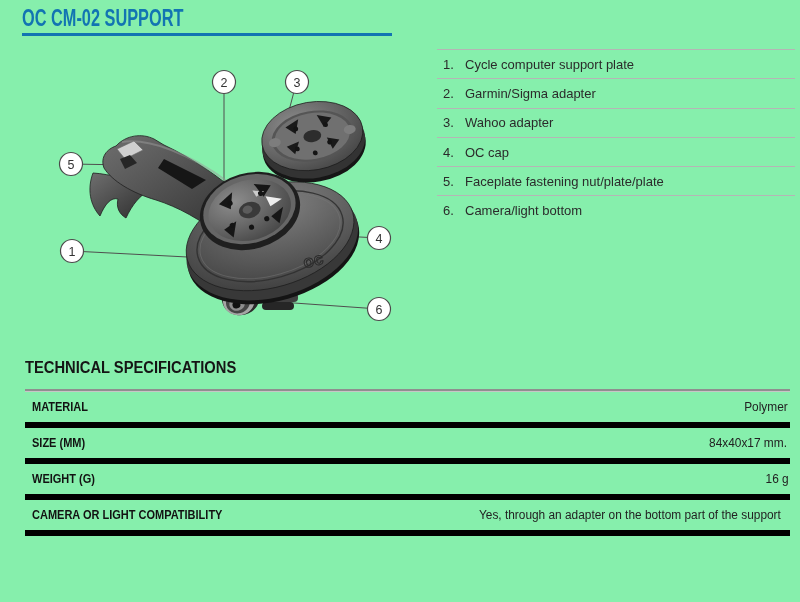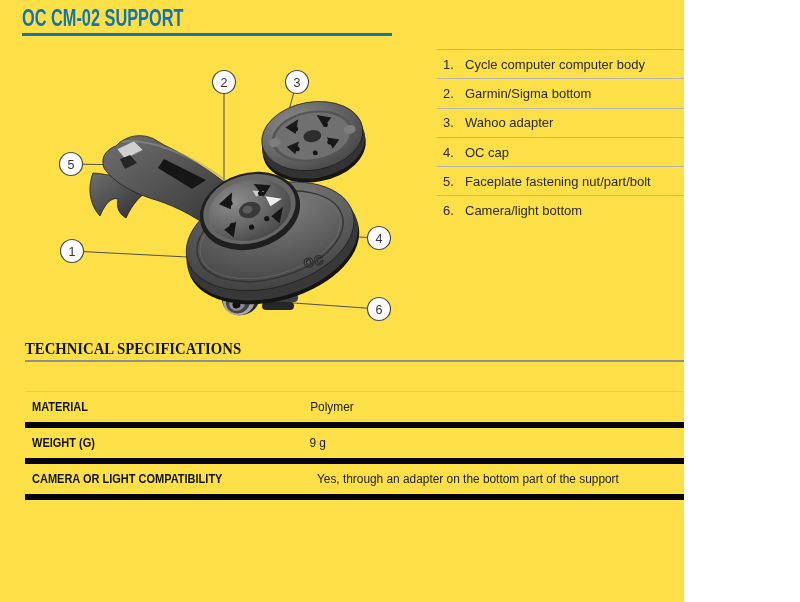--- a/index.html
+++ b/index.html
@@ -1,16 +1,16 @@
 <!DOCTYPE html>
 <html><head>
 <meta charset="utf-8">
 <style>
   html,body{margin:0;padding:0;background:#fff;}
-  .page{position:relative;width:684px;height:602px;background:#fde047;overflow:hidden;
+  .page{position:relative;width:800px;height:602px;background:#86efac;overflow:hidden;
         font-family:"Liberation Sans", sans-serif;}
 
   
   .title-wrap{position:absolute;left:22px;top:6px;width:370px;
               border-bottom:3px solid #1274b2;padding-bottom:3px;}
   .title{margin:0;font-size:24px;font-weight:bold;color:#1274b2;line-height:24px;
          white-space:nowrap;display:inline-block;transform:scaleX(0.68);
          transform-origin:left center;letter-spacing:0px;}
 
   
@@ -19,34 +19,34 @@
   .co-num{font-family:"Liberation Sans",sans-serif;font-size:12.5px;fill:#333;}
 
   
   .parts{position:absolute;left:437px;top:49px;width:358px;margin:0;padding:0;list-style:none;}
   .parts li{display:flex;align-items:center;gap:8px;height:29.3px;
             border-top:1px solid #b5b5b5;padding-left:6px;box-sizing:border-box;
             font-size:13px;color:#2b2b2b;}
   .parts .num{min-width:14px;}
 
   
-  .specs-head{position:absolute;left:25px;top:340px;width:765px;
-              border-bottom:2px solid #8f8f8f;padding-bottom:2px;font-family:Liberation Serif, serif;}
+  .specs-head{position:absolute;left:25px;top:359px;width:765px;
+              border-bottom:2px solid #8f8f8f;padding-bottom:12px;}
   .specs-title{margin:0;font-size:16px;font-weight:bold;color:#151515;line-height:18px;
                white-space:nowrap;display:inline-block;transform:scaleX(0.92);
                transform-origin:left center;}
 
   
   .specs{position:absolute;left:25px;top:391px;width:765px;border-collapse:collapse;
          border-top:1px solid #c6c6c6;}
   .specs td{border-bottom:6px solid #000000;height:28px;vertical-align:middle;}
   .specs td.k{width:275px;padding-left:7px;font-weight:bold;font-size:12.5px;color:#121212;}
   .specs td.k span{display:inline-block;transform:scaleX(0.88);transform-origin:left center;
                    white-space:nowrap;}
-  .specs td.v{text-align:left;font-size:12.5px;color:#222;}
+  .specs td.v{text-align:right;font-size:12.5px;color:#222;}
   .specs td.v span{display:inline-block;transform:scaleX(0.95);transform-origin:center center;
                    white-space:nowrap;}
 </style>
 </head>
 <body>
 
 <div class="page">
 
   <div class="title-wrap">
     <h1 class="title">OC CM-02 SUPPORT</h1>
@@ -186,57 +186,61 @@
           <circle cx="349" cy="259" r="11.5" fill="#fff" stroke="#4a4a4a" stroke-width="1.2"></circle>
           <text class="co-num" x="349" y="263.5" text-anchor="middle">6</text>
         </g>
       </g>
     </svg>
   </div>
 
   <ul class="parts">
     <li>
       <span class="num">1.</span>
-      <span class="lbl">Cycle computer computer body</span>
+      <span class="lbl">Cycle computer support plate</span>
     </li>
     <li>
       <span class="num">2.</span>
-      <span class="lbl">Garmin/Sigma bottom</span>
+      <span class="lbl">Garmin/Sigma adapter</span>
     </li>
     <li>
       <span class="num">3.</span>
       <span class="lbl">Wahoo adapter</span>
     </li>
     <li>
       <span class="num">4.</span>
       <span class="lbl">OC cap</span>
     </li>
     <li>
       <span class="num">5.</span>
-      <span class="lbl">Faceplate fastening nut/part/bolt</span>
+      <span class="lbl">Faceplate fastening nut/plate/plate</span>
     </li>
     <li>
       <span class="num">6.</span>
       <span class="lbl">Camera/light bottom</span>
     </li>
   </ul>
 
   <div class="specs-head">
     <h2 class="specs-title">TECHNICAL SPECIFICATIONS</h2>
   </div>
 
   <table class="specs">
     <tbody>
       <tr>
         <td class="k"><span>MATERIAL</span></td>
         <td class="v"><span>Polymer</span></td>
       </tr>
       <tr>
+        <td class="k"><span>SIZE (MM)</span></td>
+        <td class="v"><span>84x40x17 mm.</span></td>
+      </tr>
+      <tr>
         <td class="k"><span>WEIGHT (G)</span></td>
-        <td class="v"><span>9 g</span></td>
+        <td class="v"><span>16 g</span></td>
       </tr>
       <tr>
         <td class="k"><span>CAMERA OR LIGHT COMPATIBILITY</span></td>
         <td class="v"><span>Yes, through an adapter on the bottom part of the support</span></td>
       </tr>
     </tbody>
   </table>
 
 </div>
 

